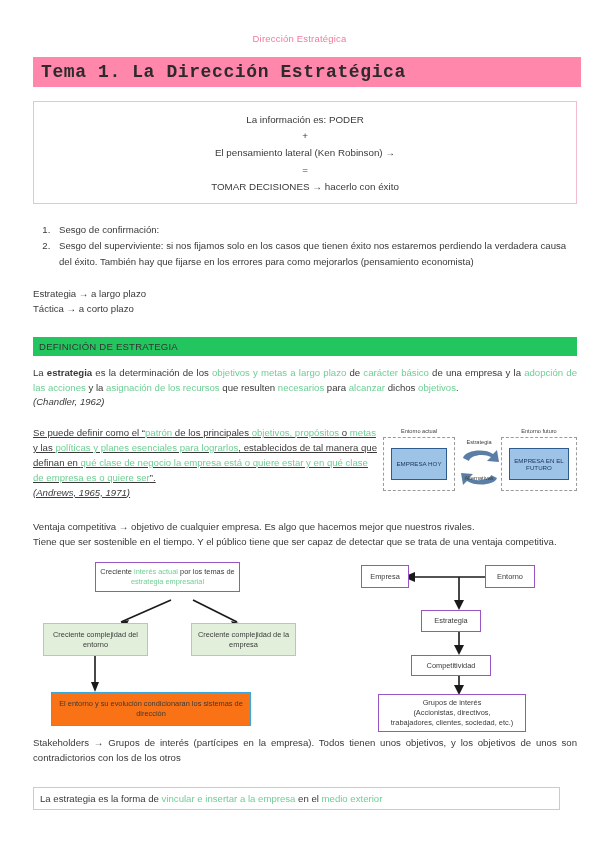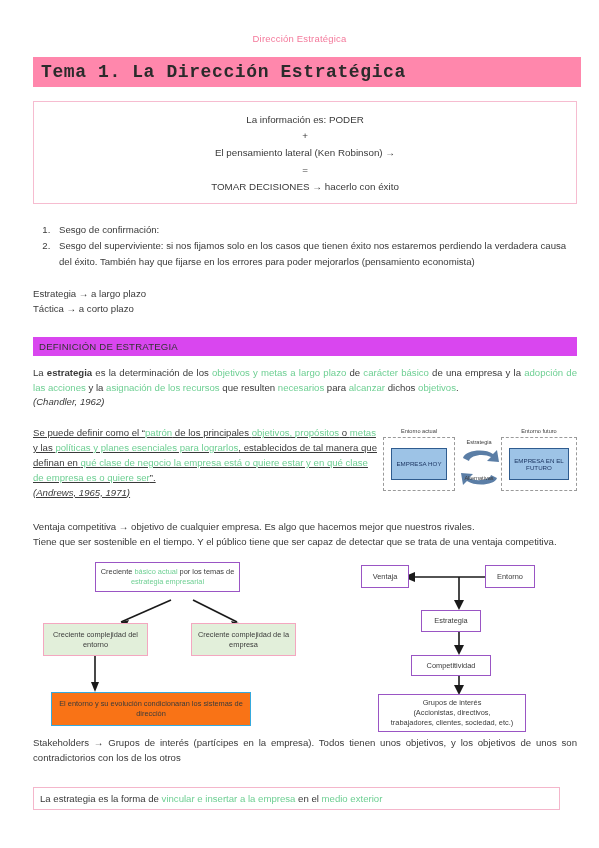--- a/index.html
+++ b/index.html
@@ -62,21 +62,21 @@
     font-size:9.6px;
     line-height:1.6;
   }
   ol.bias li{padding-left:6px;margin-bottom:1px;}
 
   .plain-line{margin:0 22px 0 33px;font-size:9.6px;line-height:1.6;}
 
   
   .section-band{
     margin:20px 22px 0 33px;
-    background:#d946ef;
+    background:#22c55e;
     font-size:9.6px;
     padding:4px 0 4px 6px;
     color:#333;
     letter-spacing:.2px;
   }
 
   .green{color:#6ecf93;}
   .bold{font-weight:bold;}
   .ital{font-style:italic;}
 
@@ -142,21 +142,21 @@
   <div class="frame-box">
     <div>La información es: PODER</div>
     <div>+</div>
     <div>El pensamiento lateral (Ken Robinson) →</div>
     <div>=</div>
     <div>TOMAR DECISIONES → hacerlo con éxito</div>
   </div>
 
   <ol class="bias">
     <li>Sesgo de confirmación:</li>
-    <li>Sesgo del superviviente: si nos fijamos solo en los casos que tienen éxito nos estaremos perdiendo la verdadera causa del éxito. También hay que fijarse en los errores para poder mejorarlos (pensamiento economista)</li>
+    <li>Sesgo del superviviente: si nos fijamos solo en los casos que tienen éxito nos estaremos perdiendo la verdadera causa del éxito. También hay que fijarse en los errores para como mejorarlos (pensamiento economista)</li>
   </ol>
 
   <div class="gap-m"></div>
   <div class="plain-line">Estrategia → a largo plazo</div>
   <div class="plain-line">Táctica → a corto plazo</div>
 
   <div class="section-band">DEFINICIÓN DE ESTRATEGIA</div>
 
   <div class="gap-s"></div>
 
@@ -201,41 +201,41 @@
       <svg width="290" height="176" viewBox="0 0 290 176">
         <line x1="138" y1="40" x2="88" y2="62" stroke="#1a1a1a" stroke-width="1.6"></line>
         <polygon points="88,62 96,60 92,68" fill="#1a1a1a"></polygon>
         <line x1="160" y1="40" x2="204" y2="62" stroke="#1a1a1a" stroke-width="1.6"></line>
         <polygon points="206,63 198,61 202,69" fill="#1a1a1a"></polygon>
         <line x1="62" y1="96" x2="62" y2="126" stroke="#1a1a1a" stroke-width="1.6"></line>
         <polygon points="62,132 58,122 66,122" fill="#1a1a1a"></polygon>
       </svg>
       <div class="node n-purple" style="left:62px;top:2px;width:145px;height:30px;">
         <div>
-          <span>Creciente </span><span class="green">básico actual</span><span> por los temas de </span><span class="green">estrategia empresarial</span>
+          <span>Creciente </span><span class="green">interés actual</span><span> por los temas de </span><span class="green">estrategia empresarial</span>
         </div>
       </div>
       <div class="node n-pinkborder-green" style="left:10px;top:63px;width:105px;height:33px;">Creciente complejidad del entorno</div>
       <div class="node n-pinkborder-green" style="left:158px;top:63px;width:105px;height:33px;">Creciente complejidad de la empresa</div>
       <div class="node n-blueborder-pink" style="left:18px;top:132px;width:200px;height:34px;">El entorno y su evolución condicionaran los sistemas de dirección</div>
     </div>
 
     <div class="fc-right">
       <svg width="235" height="176" viewBox="0 0 235 176">
         <line x1="64" y1="17" x2="164" y2="17" stroke="#1a1a1a" stroke-width="1.6"></line>
         <polygon points="58,17 70,12 70,22" fill="#1a1a1a"></polygon>
         <polygon points="170,17 158,12 158,22" fill="#1a1a1a"></polygon>
         <line x1="114" y1="17" x2="114" y2="44" stroke="#1a1a1a" stroke-width="1.6"></line>
         <polygon points="114,50 109,40 119,40" fill="#1a1a1a"></polygon>
         <line x1="114" y1="72" x2="114" y2="88" stroke="#1a1a1a" stroke-width="1.6"></line>
         <polygon points="114,95 109,85 119,85" fill="#1a1a1a"></polygon>
         <line x1="114" y1="116" x2="114" y2="128" stroke="#1a1a1a" stroke-width="1.6"></line>
         <polygon points="114,135 109,125 119,125" fill="#1a1a1a"></polygon>
       </svg>
-      <div class="node n-purple-plain" style="left:16px;top:5px;width:48px;height:23px;">Ventaja</div>
+      <div class="node n-purple-plain" style="left:16px;top:5px;width:48px;height:23px;">Empresa</div>
       <div class="node n-purple-plain" style="left:140px;top:5px;width:50px;height:23px;">Entorno</div>
       <div class="node n-purple-plain" style="left:76px;top:50px;width:60px;height:22px;">Estrategia</div>
       <div class="node n-purple-plain" style="left:66px;top:95px;width:80px;height:21px;">Competitividad</div>
       <div class="node n-purple-plain" style="left:33px;top:134px;width:148px;height:38px;">
         <div>
           <div>Grupos de interés</div>
           <div>(Accionistas, directivos,</div>
           <div>trabajadores, clientes, sociedad, etc.)</div>
         </div>
       </div>

